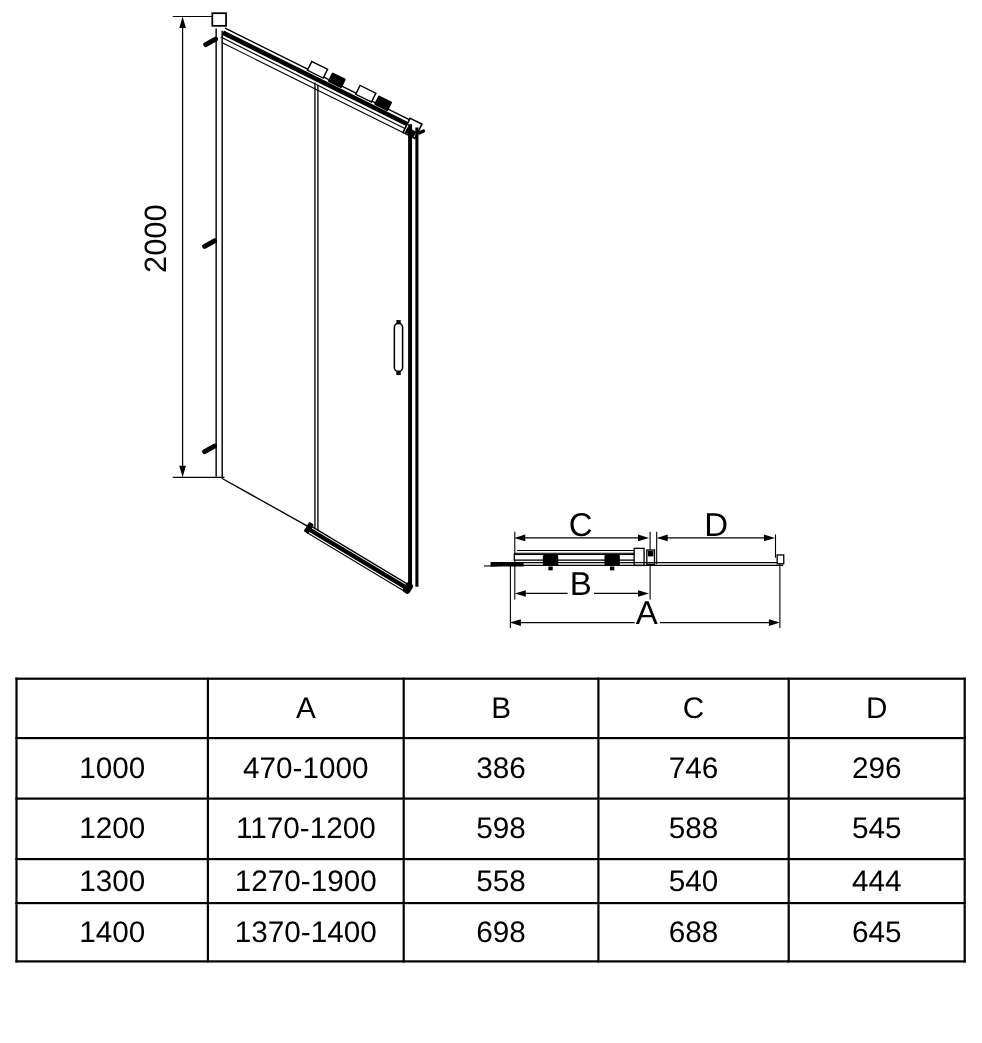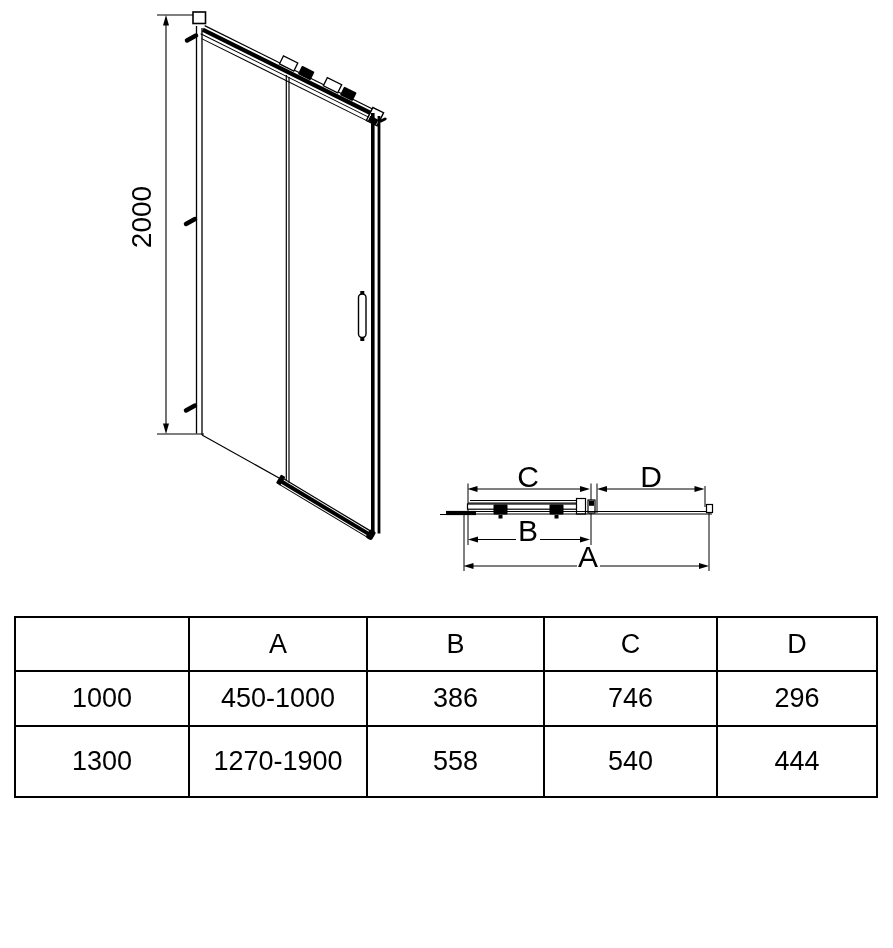--- a/index.html
+++ b/index.html
@@ -152,27 +152,41 @@
     <tbody>
         <tr style="height:54px">
       <th></th>
       <th>A</th>
       <th>B</th>
       <th>C</th>
       <th>D</th>
     </tr>
     <tr style="height:55px">
       <td>1000</td>
-      <td>450-1000</td>
+      <td>470-1000</td>
       <td>386</td>
       <td>746</td>
       <td>296</td>
     </tr>
-    <tr style="height:71px">
+    <tr style="height:55px">
+      <td>1200</td>
+      <td>1170-1200</td>
+      <td>598</td>
+      <td>588</td>
+      <td>545</td>
+    </tr>
+    <tr style="height:40px">
       <td>1300</td>
       <td>1270-1900</td>
       <td>558</td>
       <td>540</td>
       <td>444</td>
     </tr>
+    <tr style="height:53px">
+      <td>1400</td>
+      <td>1370-1400</td>
+      <td>698</td>
+      <td>688</td>
+      <td>645</td>
+    </tr>
   </tbody>
     </table>
 </div>
 
 </body></html>

